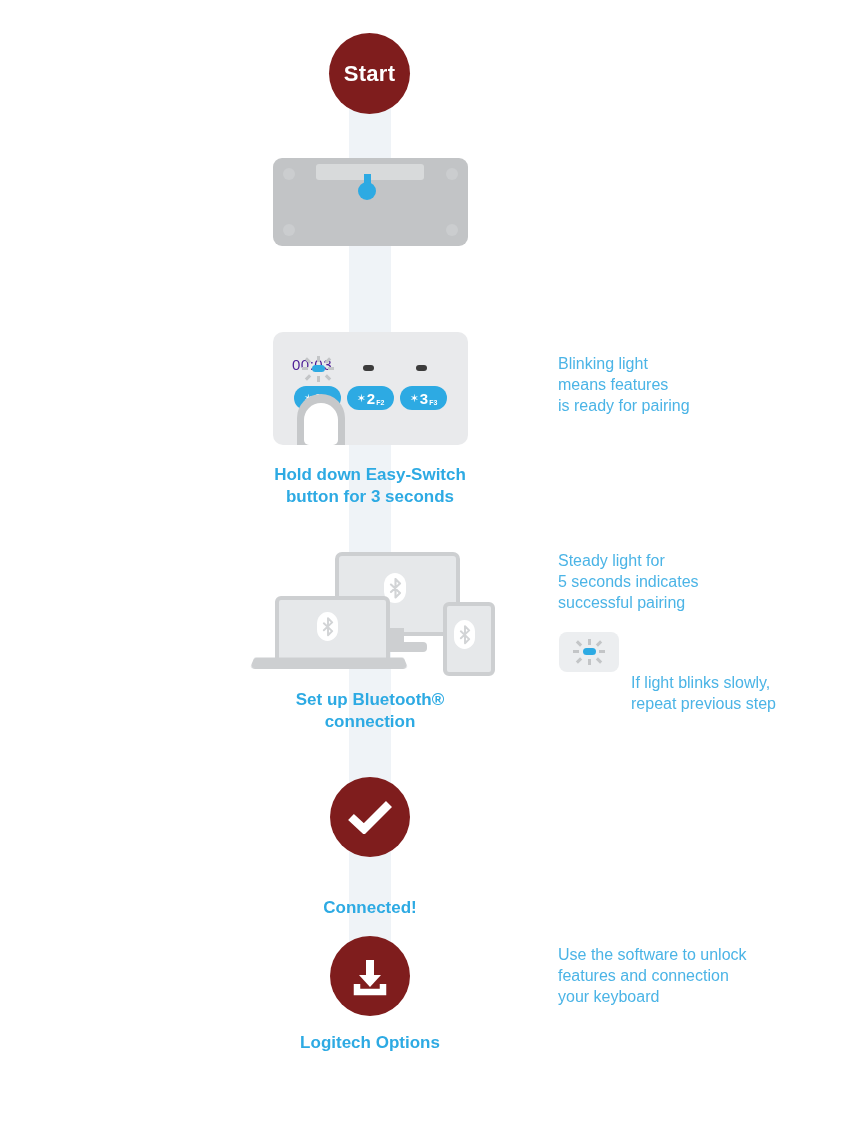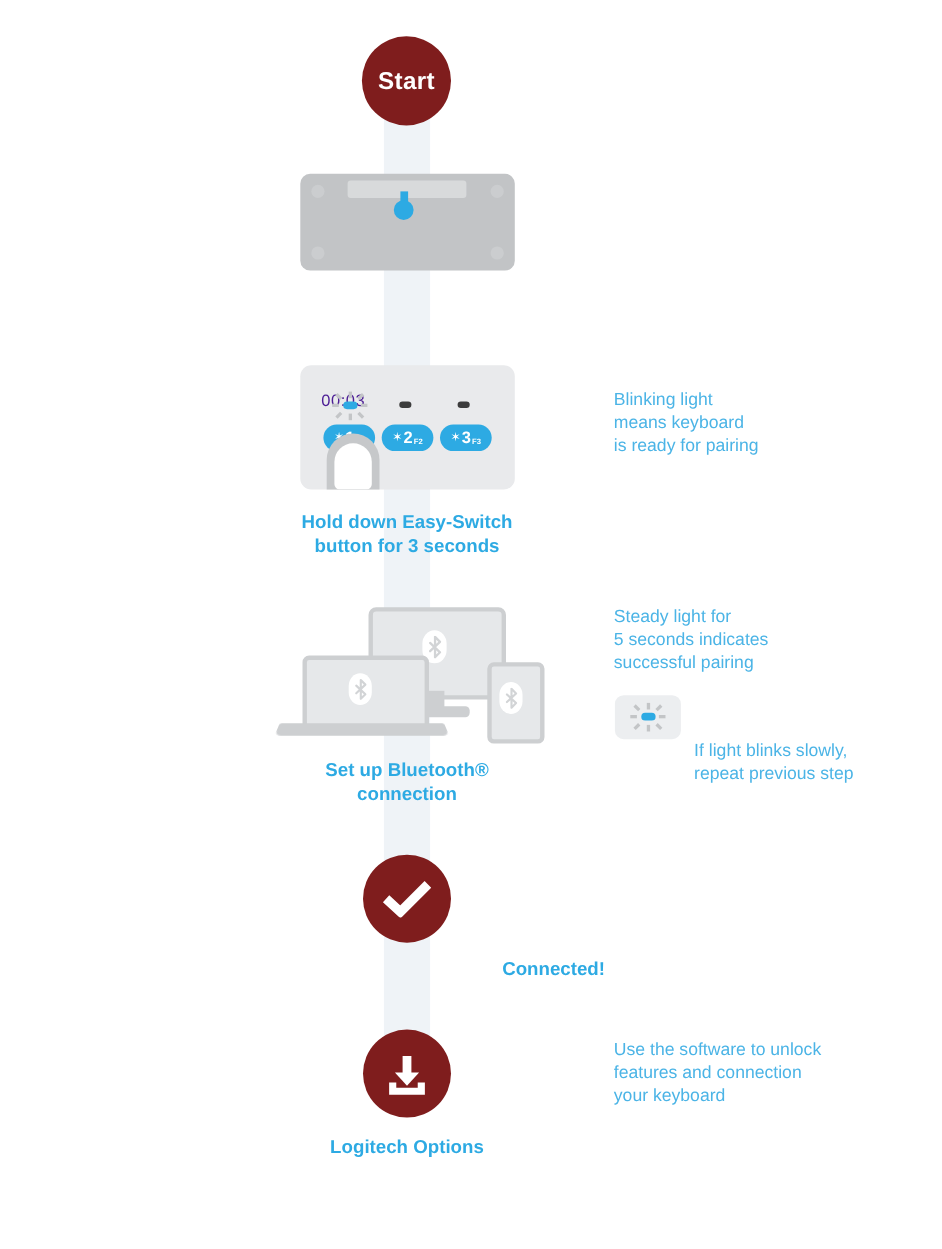--- a/index.html
+++ b/index.html
@@ -204,21 +204,21 @@
     </div>
   </div>
 
   <div class="caption" style="top:464px;">
     <div>Hold down Easy-Switch</div>
     <div>button for 3 seconds</div>
   </div>
 
   <div class="side-note" style="top:353px;">
     <div>Blinking light</div>
-    <div>means keyboard</div>
+    <div>means features</div>
     <div>is ready for pairing</div>
   </div>
 
   <div class="node" style="left:245px;top:550px;width:250px;height:125px;">
 
     <div class="dev-outline" style="left:90px;top:2px;width:117px;height:76px;border-radius:7px;"></div>
     <div style="position:absolute;left:137px;top:78px;width:22px;height:18px;background:#cdcfd1;"></div>
     <div style="position:absolute;left:114px;top:92px;width:68px;height:10px;background:#cdcfd1;border-radius:4px;"></div>
     <div class="bt-badge" style="left:139px;top:23px;width:22px;height:30px;font-size:18px;">
       <svg width="13" height="21" viewBox="0 0 13 21">
@@ -270,21 +270,21 @@
   <div class="side-note" style="left:631px;top:631px;width:210px;margin-top:41px;">
     <div>If light blinks slowly,</div>
     <div>repeat previous step</div>
   </div>
 
   <div class="circle" style="left:330px;top:777px;width:80px;height:80px;">
     <svg width="44" height="34" viewBox="0 0 44 34">
       <path d="M3 17 L16 29 L41 4" fill="none" stroke="#ffffff" stroke-width="8.5" stroke-linecap="butt" stroke-linejoin="miter"></path>
     </svg>
   </div>
-  <div class="caption" style="top:870px;text-align:right;">Connected!</div>
+  <div class="caption" style="top:897px;">Connected!</div>
 
   <div class="circle" style="left:330px;top:936px;width:80px;height:80px;">
     <svg width="44" height="44" viewBox="0 0 44 44">
       <path d="M22 6 L22 26" stroke="#ffffff" stroke-width="8" stroke-linecap="butt"></path>
       <path d="M11 21 L22 33 L33 21 Z" fill="#ffffff"></path>
       <path d="M9 30 L9 38 L35 38 L35 30" fill="none" stroke="#ffffff" stroke-width="6.5" stroke-linejoin="miter"></path>
     </svg>
   </div>
   <div class="caption" style="top:1032px;">
     <div>Logitech Options</div>

